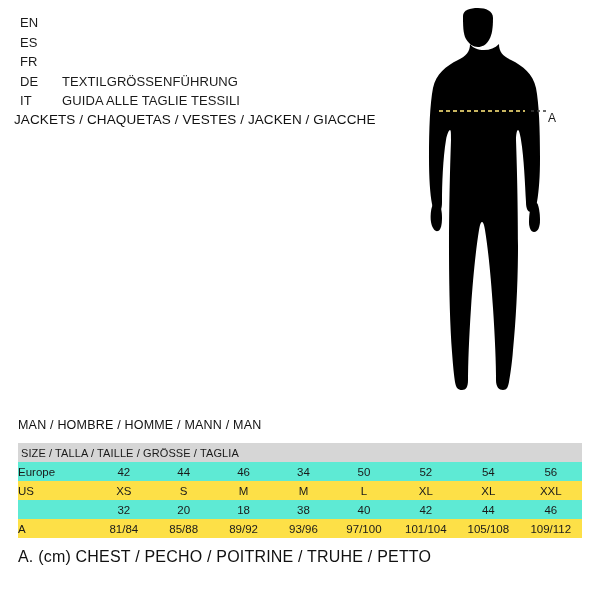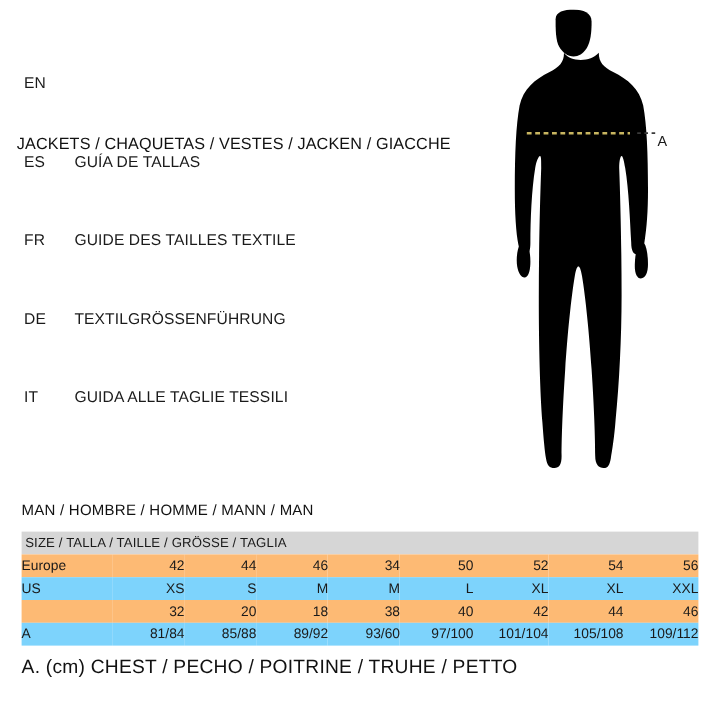--- a/index.html
+++ b/index.html
@@ -27,21 +27,20 @@
     left: 20px;
     top: 15px;
     width: 370px;
   }
   .lang-row {
     display: flex;
     align-items: baseline;
     height: 19.5px;
     font-size: 13px;
     letter-spacing: 0.1px;
-    margin-top: 46px;
   }
   .lang-code {
     width: 42px;
     flex: 0 0 42px;
     color: #1a1a1a;
   }
   .lang-text {
     color: #1a1a1a;
   }
 
@@ -102,32 +101,32 @@
     height: 19px;
     vertical-align: middle;
     white-space: nowrap;
   }
   tr.row-head td {
     background: #d6d6d6;
     font-size: 11px;
     letter-spacing: 0.1px;
   }
   tr.row-shade td {
-    background: #fdba74;
+    background: #5eead4;
   }
   tr.row-plain td {
-    background: #7dd3fc;
+    background: #fde047;
   }
   td.col-label {
     width: 86px;
     padding-left: 3px;
   }
   td.col-val {
     width: 68px;
-    text-align: right;
+    text-align: center;
     padding-left: 2px;
   }
   .head-label {
     padding-left: 3px;
   }
 
   
   .footnote {
     position: absolute;
     left: 18px;
@@ -141,25 +140,23 @@
 <body>
 
 <div class="page">
 
   <div class="lang-block">
     <div class="lang-row">
       <span class="lang-code">EN</span>
     </div>
     <div class="lang-row">
       <span class="lang-code">ES</span>
-      <span class="lang-text">GUÍA DE TALLAS</span>
     </div>
     <div class="lang-row">
       <span class="lang-code">FR</span>
-      <span class="lang-text">GUIDE DES TAILLES TEXTILE</span>
     </div>
     <div class="lang-row">
       <span class="lang-code">DE</span>
       <span class="lang-text">TEXTILGRÖSSENFÜHRUNG</span>
     </div>
     <div class="lang-row">
       <span class="lang-code">IT</span>
       <span class="lang-text">GUIDA ALLE TAGLIE TESSILI</span>
     </div>
   </div>
@@ -268,21 +265,21 @@
         <td class="col-val">42</td>
         <td class="col-val">44</td>
         <td class="col-val">46</td>
       </tr>
 
       <tr class="row-plain">
         <td class="col-label">A</td>
         <td class="col-val">81/84</td>
         <td class="col-val">85/88</td>
         <td class="col-val">89/92</td>
-        <td class="col-val">93/60</td>
+        <td class="col-val">93/96</td>
         <td class="col-val">97/100</td>
         <td class="col-val">101/104</td>
         <td class="col-val">105/108</td>
         <td class="col-val">109/112</td>
       </tr>
     </tbody>
   </table>
 
   <div class="footnote">A. (cm) CHEST / PECHO / POITRINE / TRUHE / PETTO</div>
 

